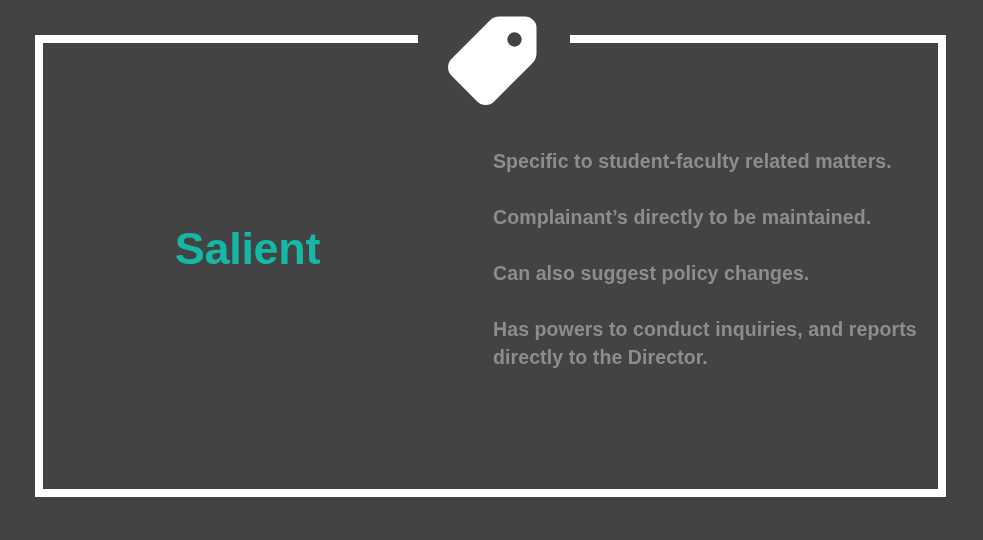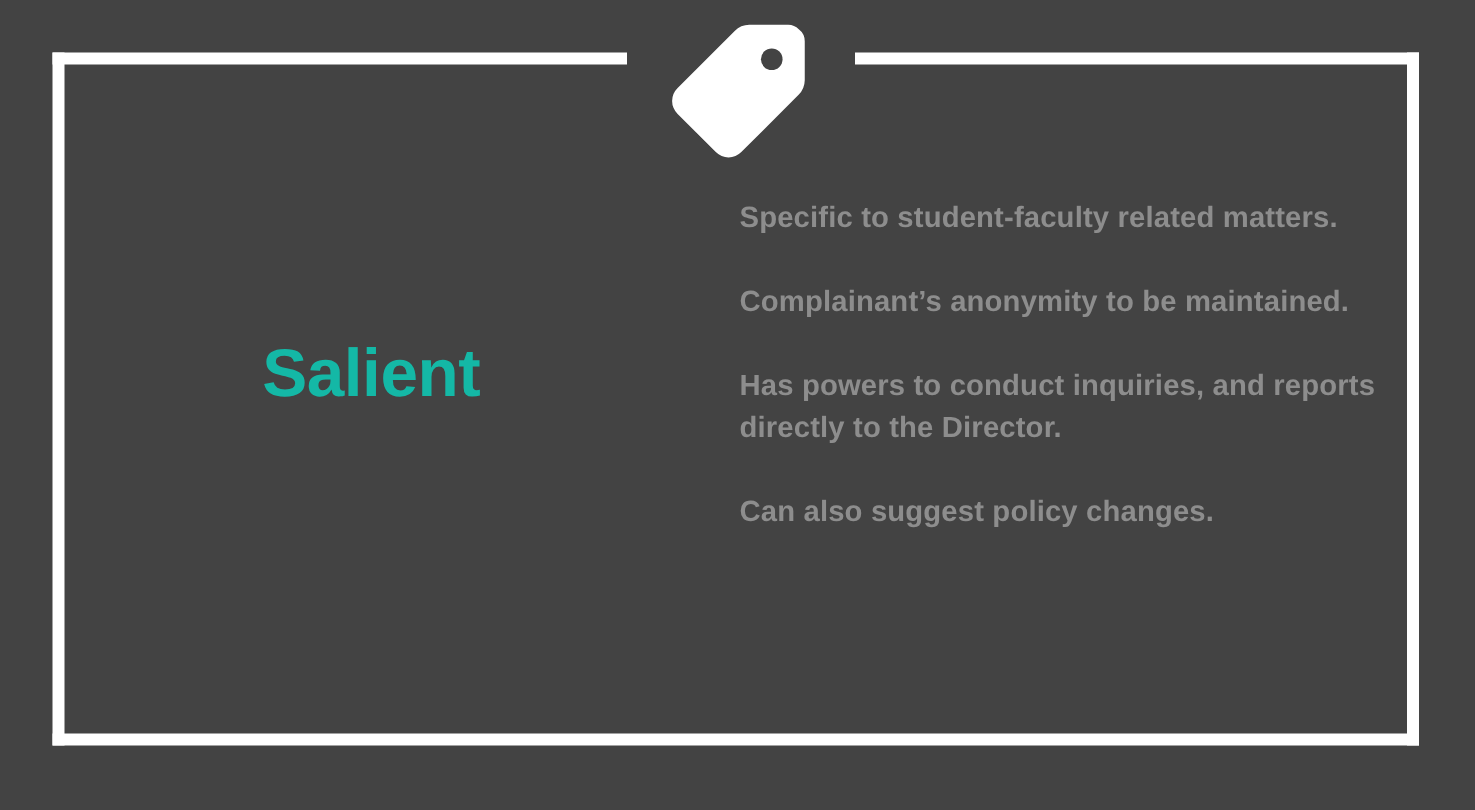--- a/index.html
+++ b/index.html
@@ -66,20 +66,21 @@
     top: 131px;
     width: 430px;
   }
   .feature-item {
     color: #8d8d8d;
     font-size: 19.5px;
     font-weight: bold;
     line-height: 28px;
     letter-spacing: 0.1px;
     margin-bottom: 28px;
+    margin-top: 16px;
   }
   .feature-item:last-child { margin-bottom: 0; }
 </style>
 </head>
 <body>
 
 <div id="slide">
 
   <div class="frame-bar" id="frame-top-left"></div>
   <div class="frame-bar" id="frame-top-right"></div>
@@ -93,18 +94,18 @@
       <circle cx="70.5" cy="26.5" r="7.2" fill="#434343"></circle>
     </svg>
   </div>
 
   <div id="title-block">
     <div class="title-line">Salient</div>
   </div>
 
   <div id="features-list">
     <div class="feature-item">Specific to student-faculty related matters.</div>
-    <div class="feature-item">Complainant’s anonymity to be maintained.</div>
+    <div class="feature-item">Complainant’s directly to be maintained.</div>
+    <div class="feature-item">Can also suggest policy changes.</div>
     <div class="feature-item">Has powers to conduct inquiries, and reports directly to the Director.</div>
-    <div class="feature-item">Can also suggest policy changes.</div>
   </div>
 
 </div>
 
 </body></html>

